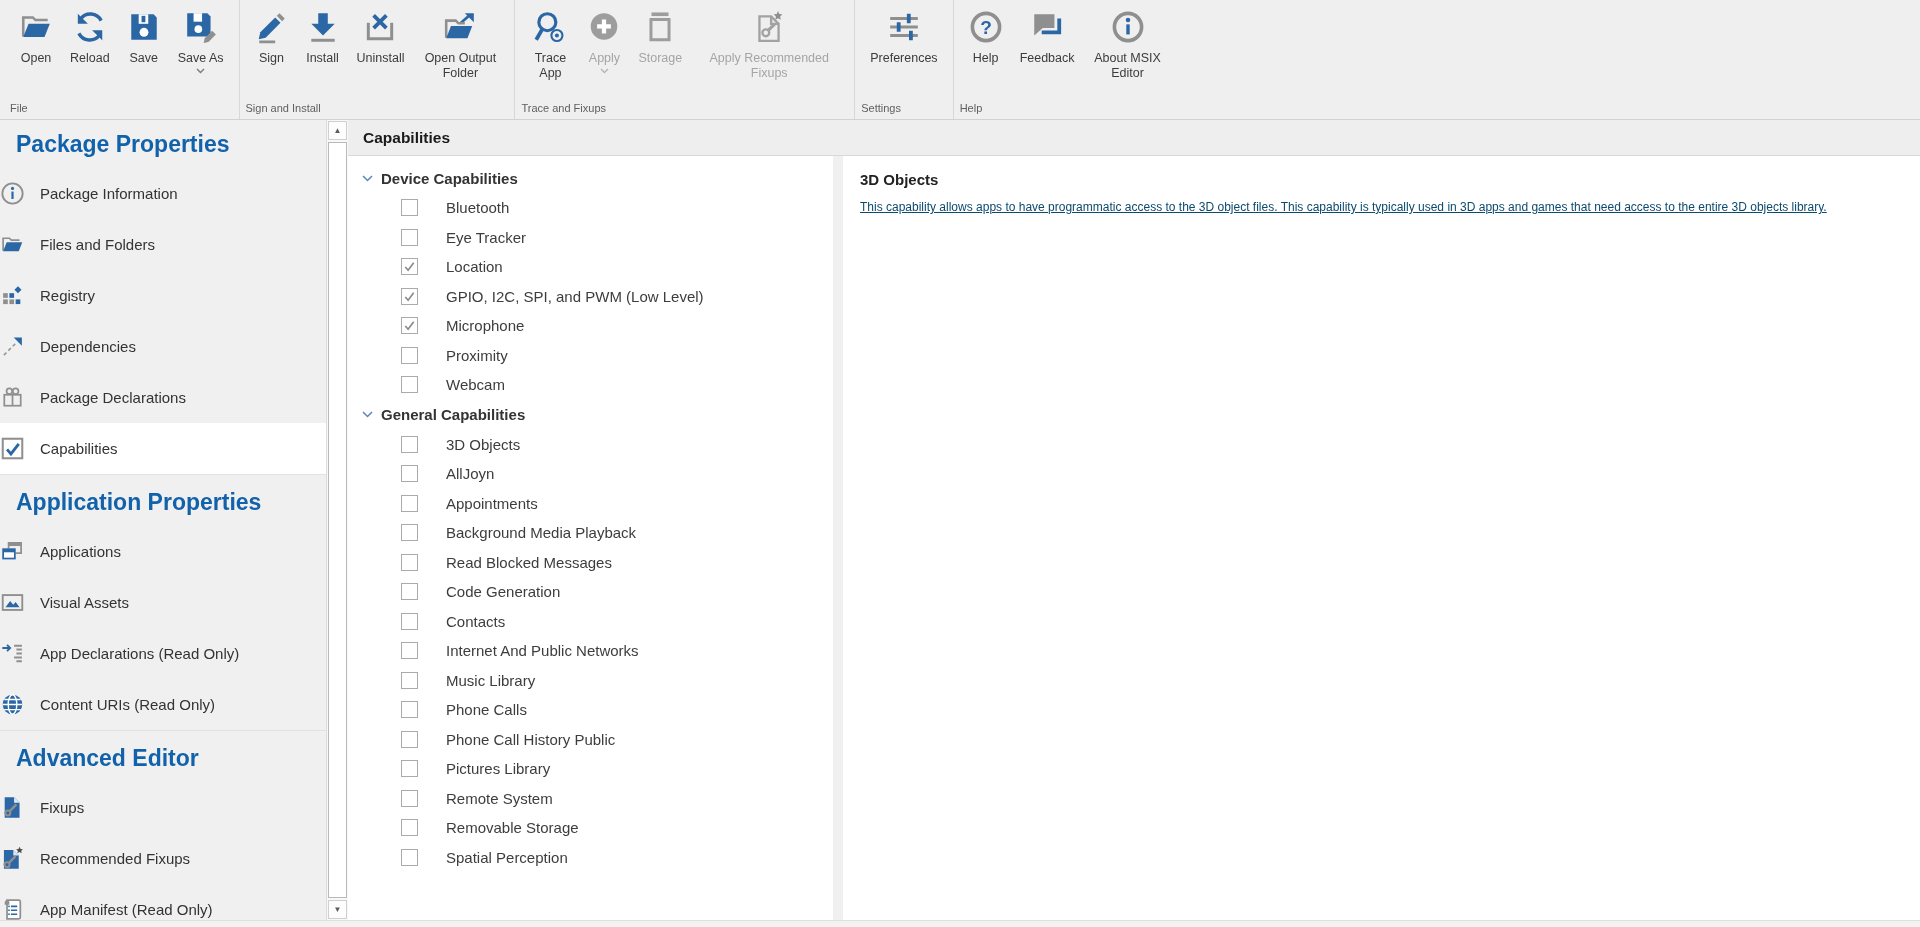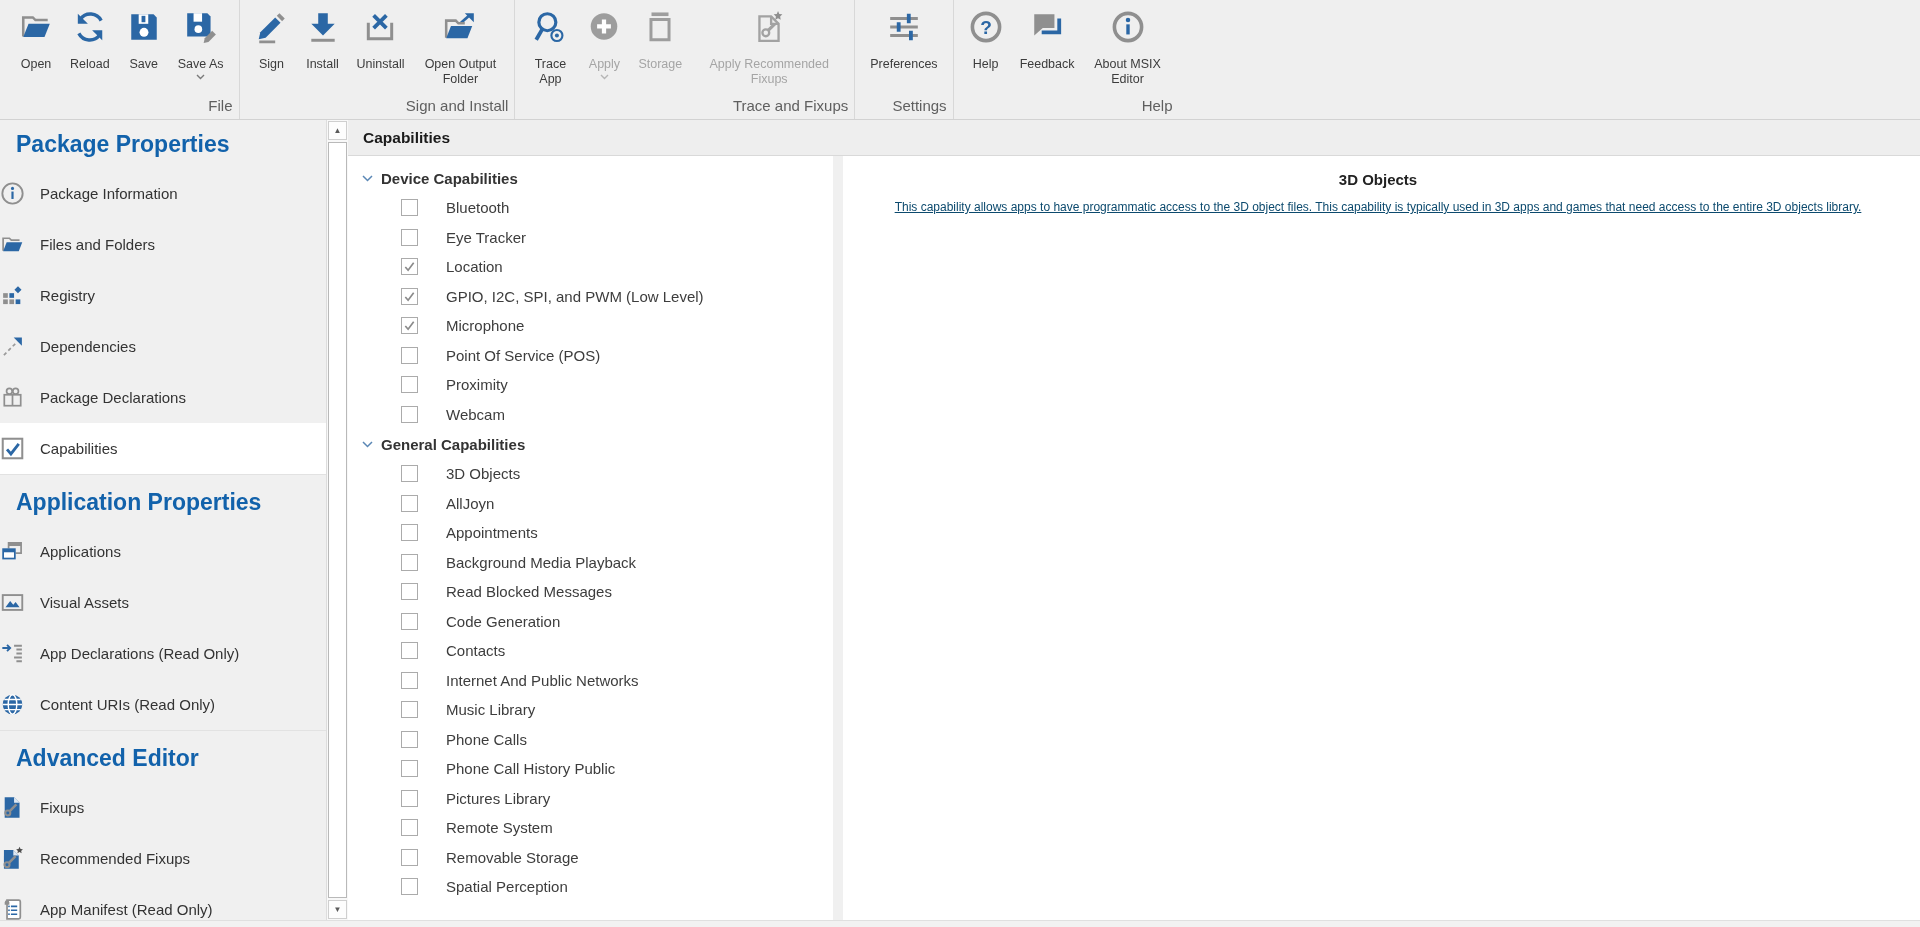--- a/index.html
+++ b/index.html
@@ -4,25 +4,25 @@
 <style>
   * { box-sizing: border-box; margin: 0; padding: 0; }
   html,body { width:1920px; height:927px; overflow:hidden;
     font-family:"Liberation Sans", sans-serif; background:#fff; }
 
   
   .ribbon { height:120px; background:#efefef; border-bottom:1px solid #d2d2d2;
     display:flex; align-items:stretch; padding-left:4px; }
   .rb-group { display:flex; flex-direction:column; }
   .rb-buttons { display:flex; flex:1; align-items:flex-start; padding:7px 8px 0; gap:3px; }
-  .rb-group-label { text-align:right; font-size:15px; color:#5f5f5f; padding:2px 6px 5px; margin-top:auto; white-space:nowrap; }
+  .rb-group-label { text-align:left; font-size:11px; color:#5f5f5f; padding:2px 6px 5px; margin-top:auto; white-space:nowrap; }
   .rb-sep { width:1px; background:#d8d8d8; }
   .rb-btn { display:flex; flex-direction:column; align-items:center; padding:3px 7px 0; cursor:default; }
   .rb-icon svg { width:34px; height:34px; display:block; }
-  .rb-label { font-size:12.5px; color:#3c3c3c; text-align:center; line-height:1.22; margin-top:13px; }
+  .rb-label { font-size:12.5px; color:#3c3c3c; text-align:center; line-height:1.22; margin-top:7px; }
   .rb-btn.disabled .rb-label { color:#a5a5a5; }
   .dd-chev { margin-top:2px; line-height:0; }
   .rb-btn-open-output-folder .rb-label { max-width:78px; }
   .rb-btn-apply-recommended-fixups .rb-label { max-width:140px; }
   .rb-btn-about-msix-editor .rb-label { max-width:72px; }
   .rb-btn-trace-app .rb-label { max-width:40px; }
 
   
   .app-body { display:flex; height:800px; }
 
@@ -41,21 +41,21 @@
     display:flex; flex-direction:column; padding:1px; }
   .sb-scroll-btn { height:19px; background:#fdfdfd; border:1px solid #cfcfcf; color:#5a5a5a;
     font-size:8px; display:flex; align-items:center; justify-content:center; }
   .sb-thumb { flex:1; background:#fff; border:1px solid #b9b9b9; margin:2px 0; }
 
   
   .main { flex:1; display:flex; flex-direction:column; background:#fff; min-width:0; }
   .page-header { height:36px; background:#eeeeee; border-bottom:1px solid #d9d9d9;
     display:flex; align-items:center; padding-left:15px; flex-shrink:0;
     font-weight:bold; font-size:15.5px; color:#1a1a1a; }
-  .content { flex:1; display:flex; overflow:hidden;text-align:center; }
+  .content { flex:1; display:flex; overflow:hidden; }
   .tree-panel { width:485px; flex-shrink:0; overflow:hidden; padding-top:7px; }
   .tree-group-header { display:flex; align-items:center; gap:8px; padding-left:14px;
     height:30px; font-weight:bold; font-size:15px; color:#333; cursor:default; }
   .tg-chevron { line-height:0; }
   .tree-item { display:flex; align-items:center; gap:28px; padding-left:53px;
     height:29.5px; font-size:15px; color:#3d3d3d; cursor:default; }
   .cb { width:17px; height:17px; border:1px solid #ababab; background:#fff; flex-shrink:0;
     display:flex; align-items:center; justify-content:center; }
   .v-divider { width:10px; background:#f0f0f0; flex-shrink:0; }
   .detail-panel { flex:1; padding:15px 24px 0 17px; min-width:0; }
@@ -478,24 +478,20 @@
           <div class="tree-item">
             <span class="cb checked">
               <svg width="13" height="13" viewBox="0 0 14 14">
                 <path d="M2.5 7.5l3 3.5 6-8" fill="none" stroke="#8a8a8a" stroke-width="1.8"></path>
               </svg>
             </span>
             <span>Microphone</span>
           </div>
           <div class="tree-item">
             <span class="cb"></span>
-            <span>Point Of Service (POS)</span>
-          </div>
-          <div class="tree-item">
-            <span class="cb"></span>
             <span>Proximity</span>
           </div>
           <div class="tree-item">
             <span class="cb"></span>
             <span>Webcam</span>
           </div>
           <div class="tree-group-header">
             <span class="tg-chevron"><svg width="11" height="7" viewBox="0 0 11 7">
                 <path d="M1 1l4.5 4.5L10 1" fill="none" stroke="#5a87b5" stroke-width="1.5"></path>
               </svg></span>

